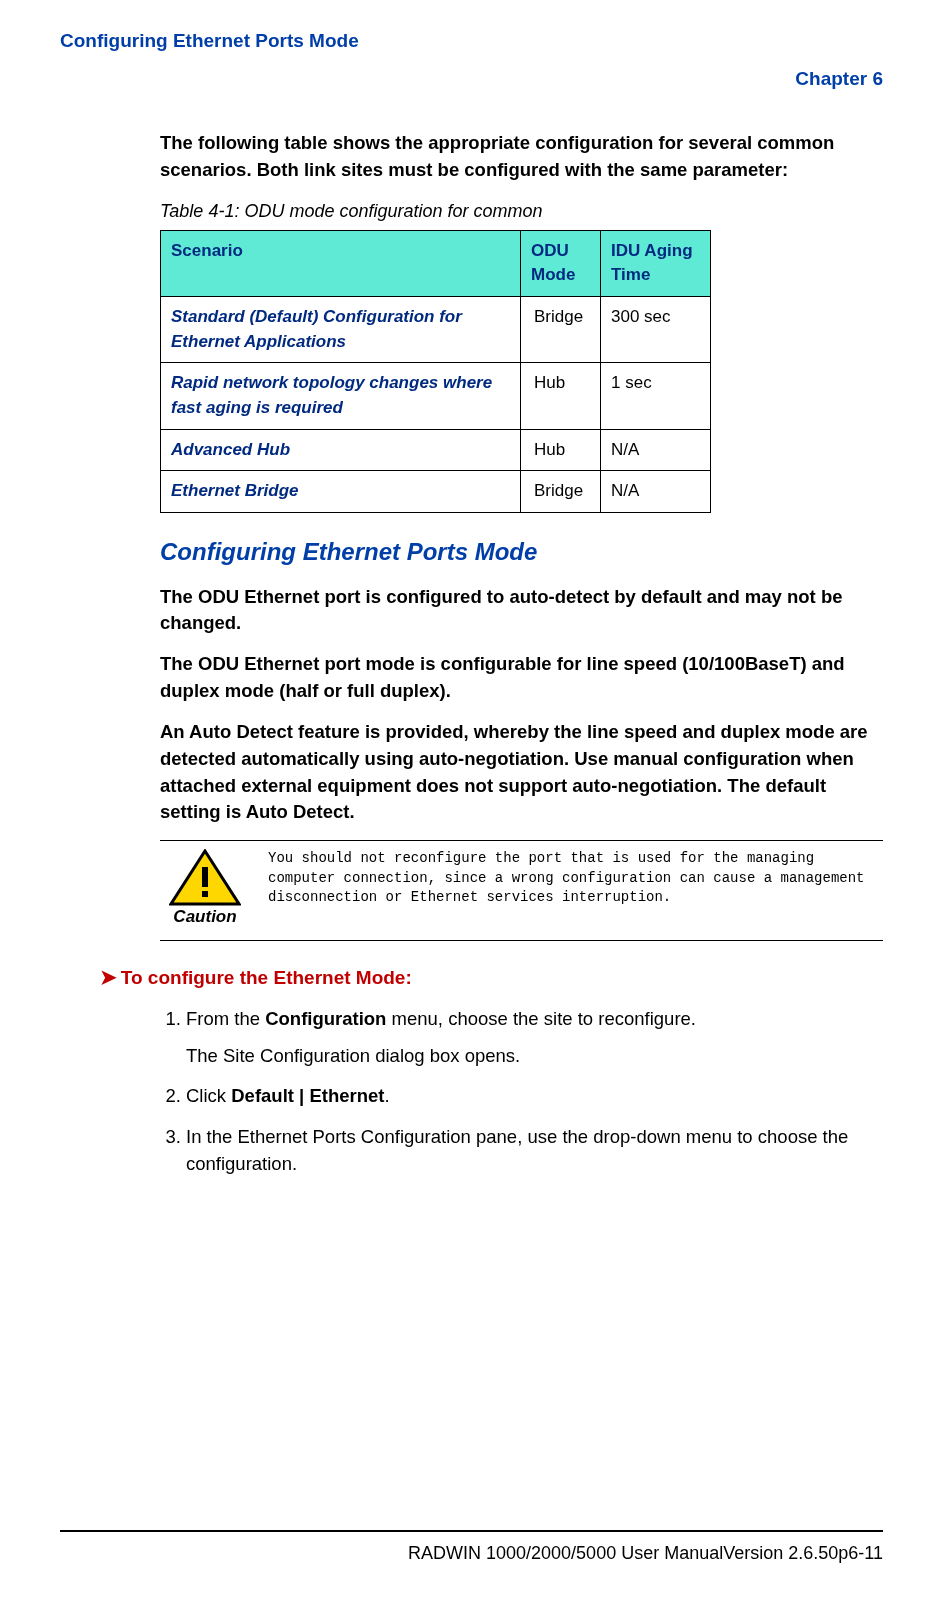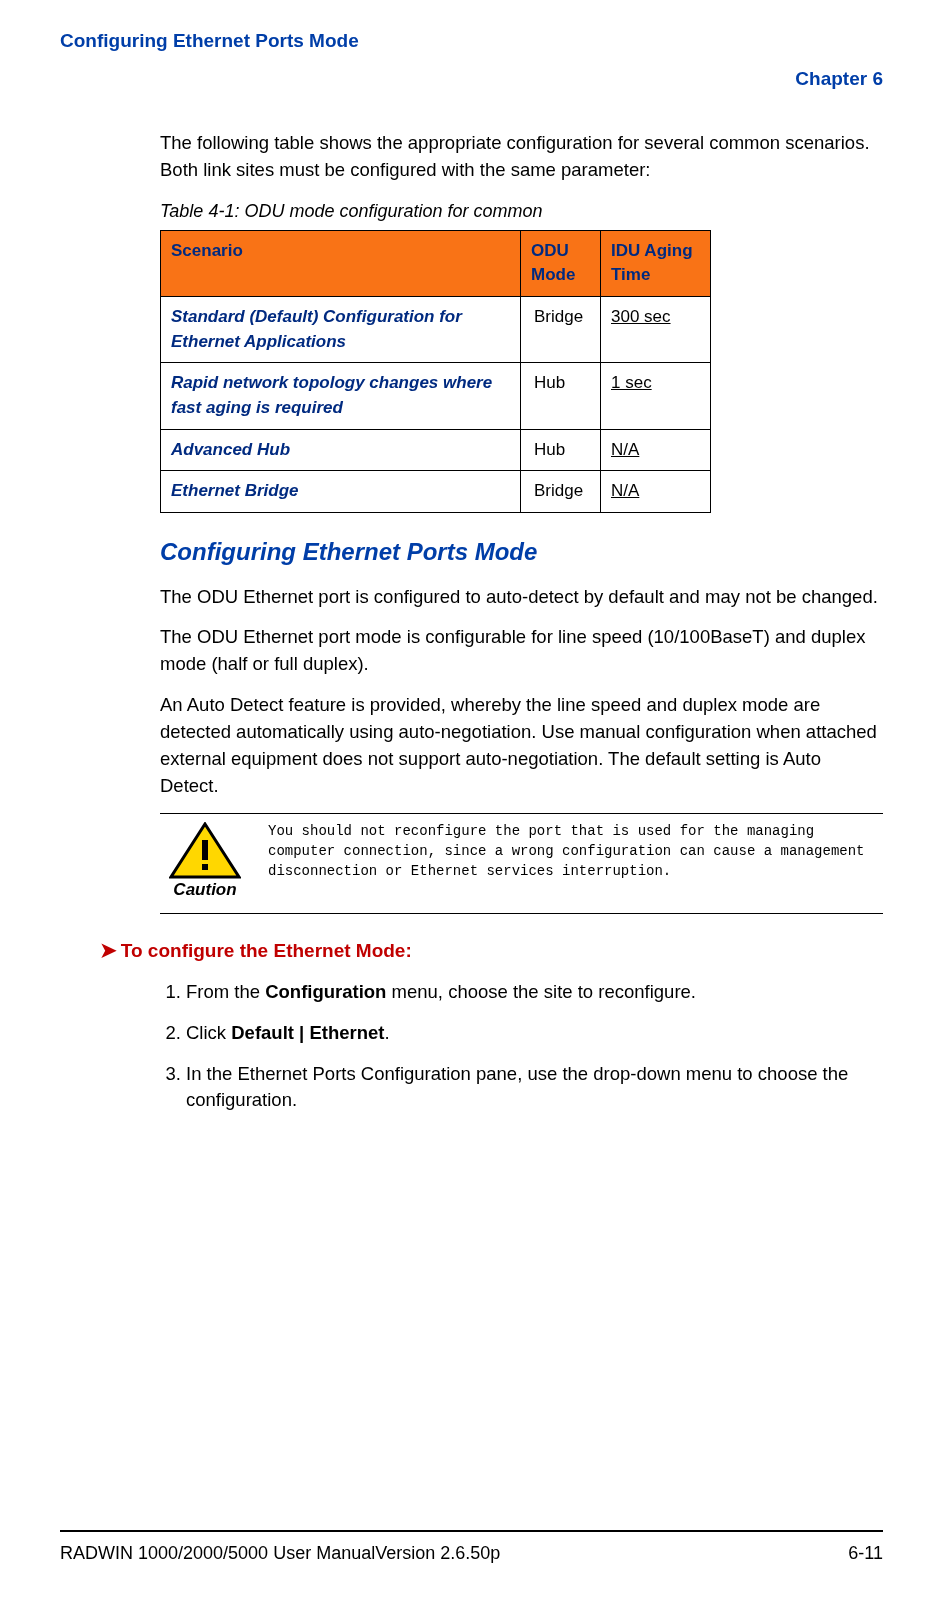--- a/index.html
+++ b/index.html
@@ -27,50 +27,50 @@
     color: #003ea8;
     font-weight: bold;
     font-size: 19px;
     margin-top: 38px;
   }
   .body-block {
     margin-left: 100px;
     font-size: 18.5px;
     line-height: 1.45;
   }
-  .para { margin-bottom: 14px; }
+  .para { margin-bottom: 14px; font-weight: bold; }
   .table-caption {
     font-style: italic;
     font-size: 18px;
     margin-bottom: 6px;
   }
   table.config {
     border-collapse: collapse;
     margin-bottom: 22px;
     font-size: 17px;
   }
   table.config th, table.config td {
     border: 1px solid #000;
     padding: 8px 10px;
     text-align: left;
     vertical-align: top;
   }
   table.config th {
-    background: #f97316;
+    background: #5eead4;
     color: #002a80;
     font-weight: bold;
   }
   table.config td.scenario {
     color: #002a80;
     font-weight: bold;
     font-style: italic;
     width: 360px;
   }
   table.config td.mode { width: 80px; padding-left: 13px; }
-  table.config td.aging { width: 110px; text-decoration: underline; }
+  table.config td.aging { width: 110px; }
   .section-title {
     font-size: 24px;
     font-weight: bold;
     font-style: italic;
     color: #003ea8;
     margin: 10px 0 14px 0;
   }
   .caution-row {
     display: flex;
     align-items: flex-start;
@@ -118,21 +118,21 @@
     position: absolute;
     left: 60px; right: 60px;
     bottom: 72px;
     border-top: 2px solid #000;
   }
   .doc-footer {
     position: absolute;
     left: 60px; right: 60px;
     bottom: 40px;
     display: flex;
-    justify-content: space-between;
+    justify-content: flex-end;
     font-size: 18px;
   }
 </style>
 </head>
 <body>
 
 <div class="doc-header">
   <div class="hdr-left">Configuring Ethernet Ports Mode</div>
   <div class="hdr-right">Chapter 6</div>
 </div>
@@ -193,20 +193,21 @@
     <div class="caution-text">You should not reconfigure the port that is used for the managing computer connection, since a wrong configuration can cause a management disconnection or Ethernet services interruption.</div>
   </div>
 
   <div class="task-head">
     <span class="chev">➤</span><span>To configure the Ethernet Mode:</span>
   </div>
 
   <ol class="steps">
     <li>
       <span>From the </span><span class="b">Configuration</span><span> menu, choose the site to reconfigure.</span>
+      <div class="sub">The Site Configuration dialog box opens.</div>
     </li>
     <li>
       <span>Click </span><span class="b">Default | Ethernet</span><span>.</span>
     </li>
     <li>In the Ethernet Ports Configuration pane, use the drop-down menu to choose the configuration.</li>
   </ol>
 
 </div>
 
 <div class="divider"></div>

